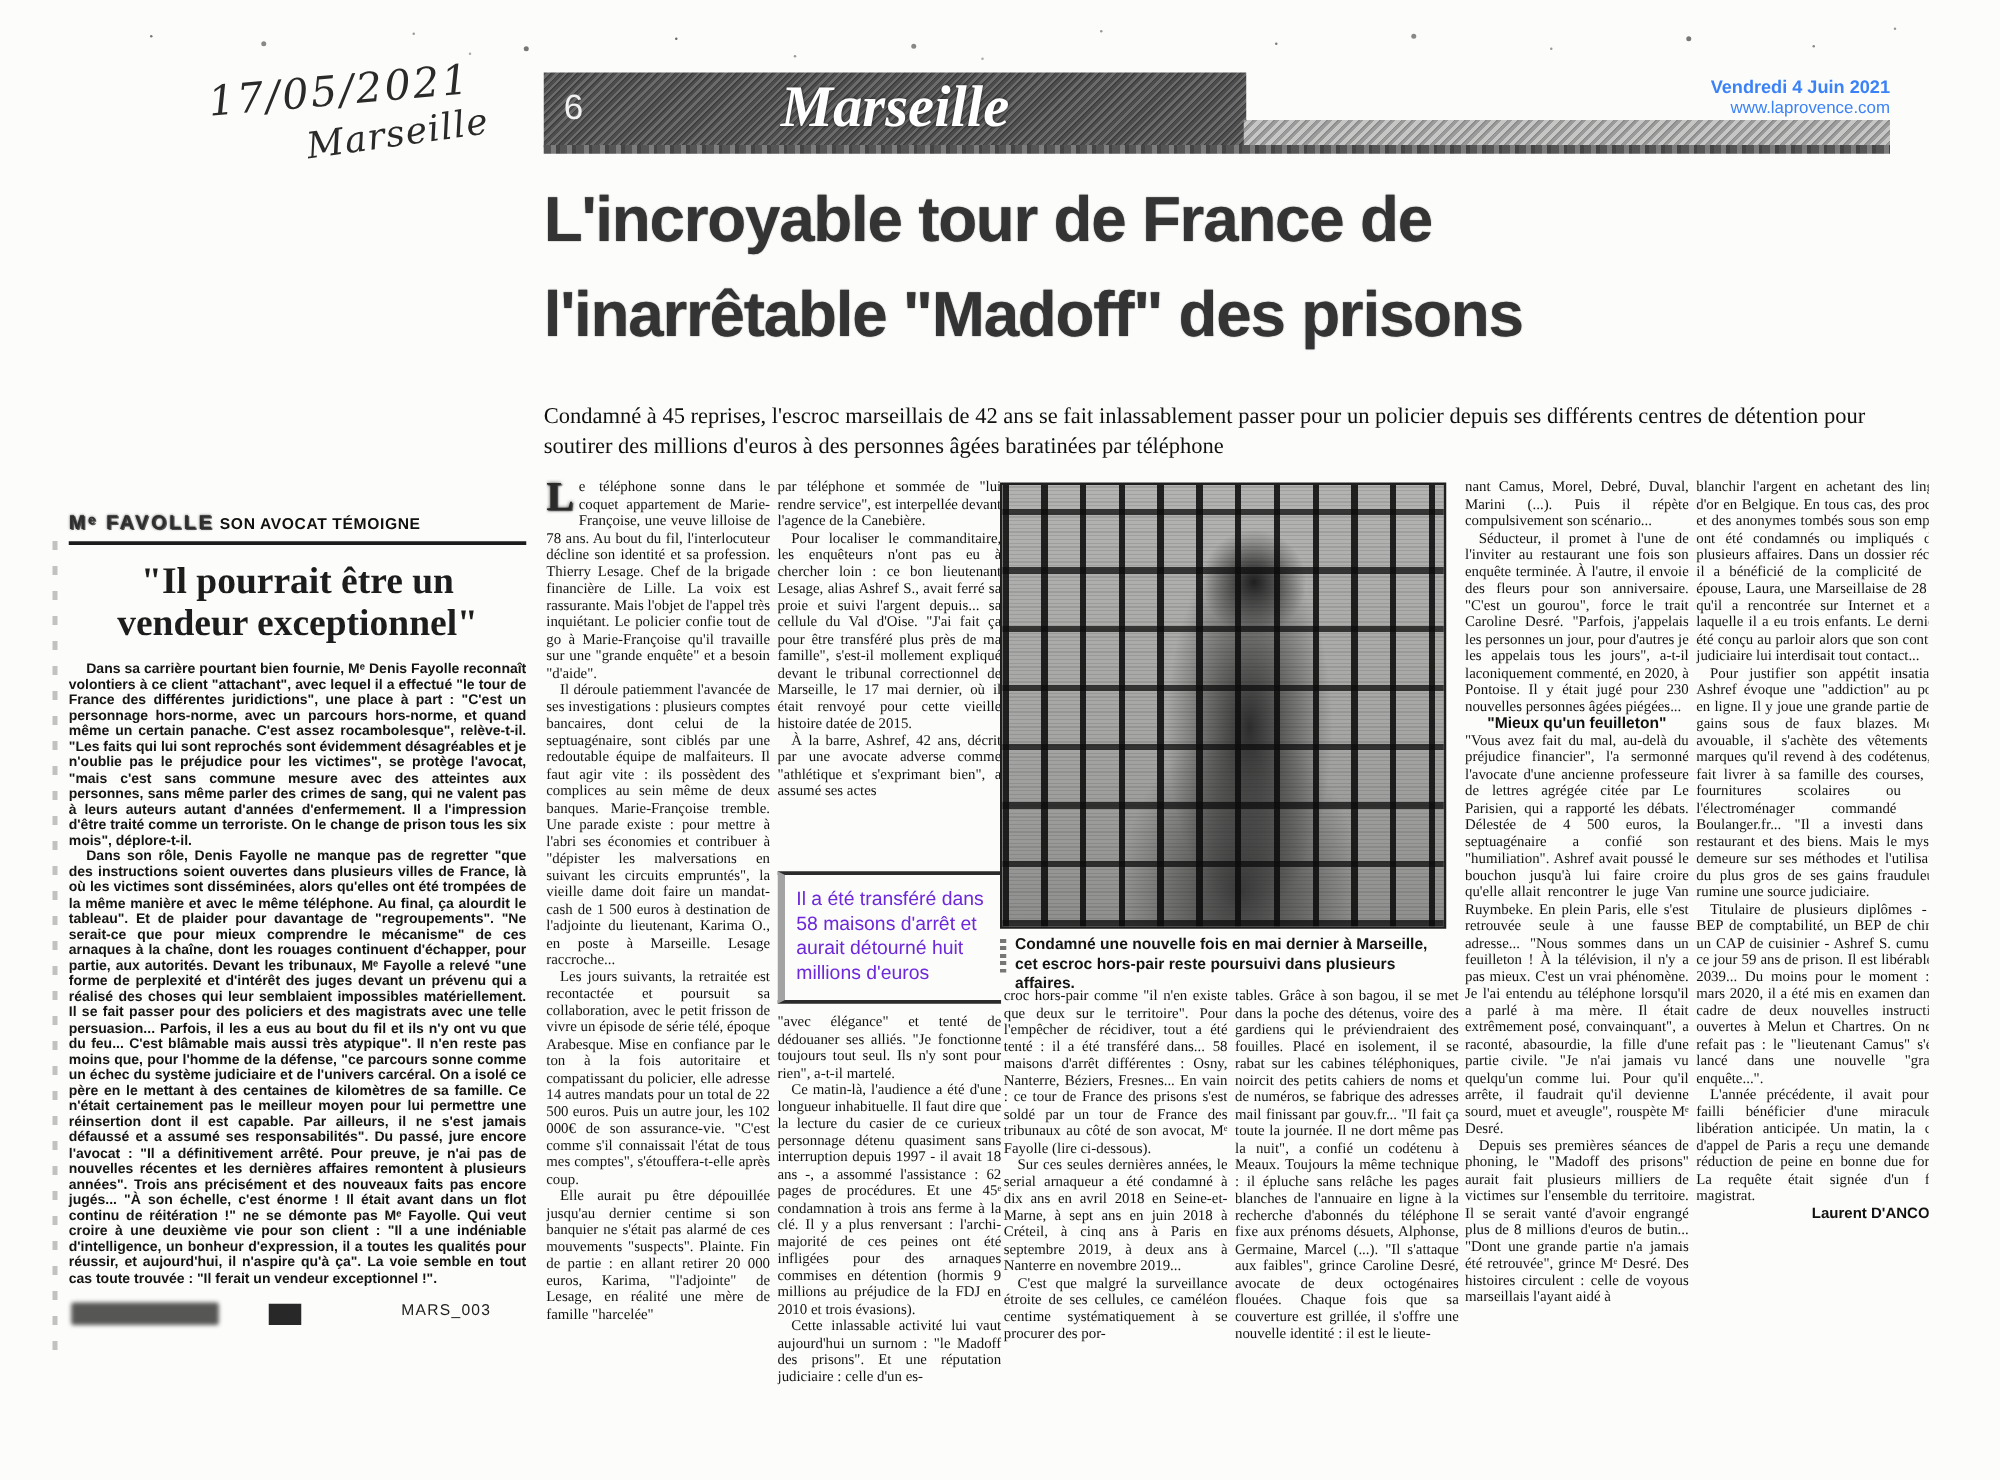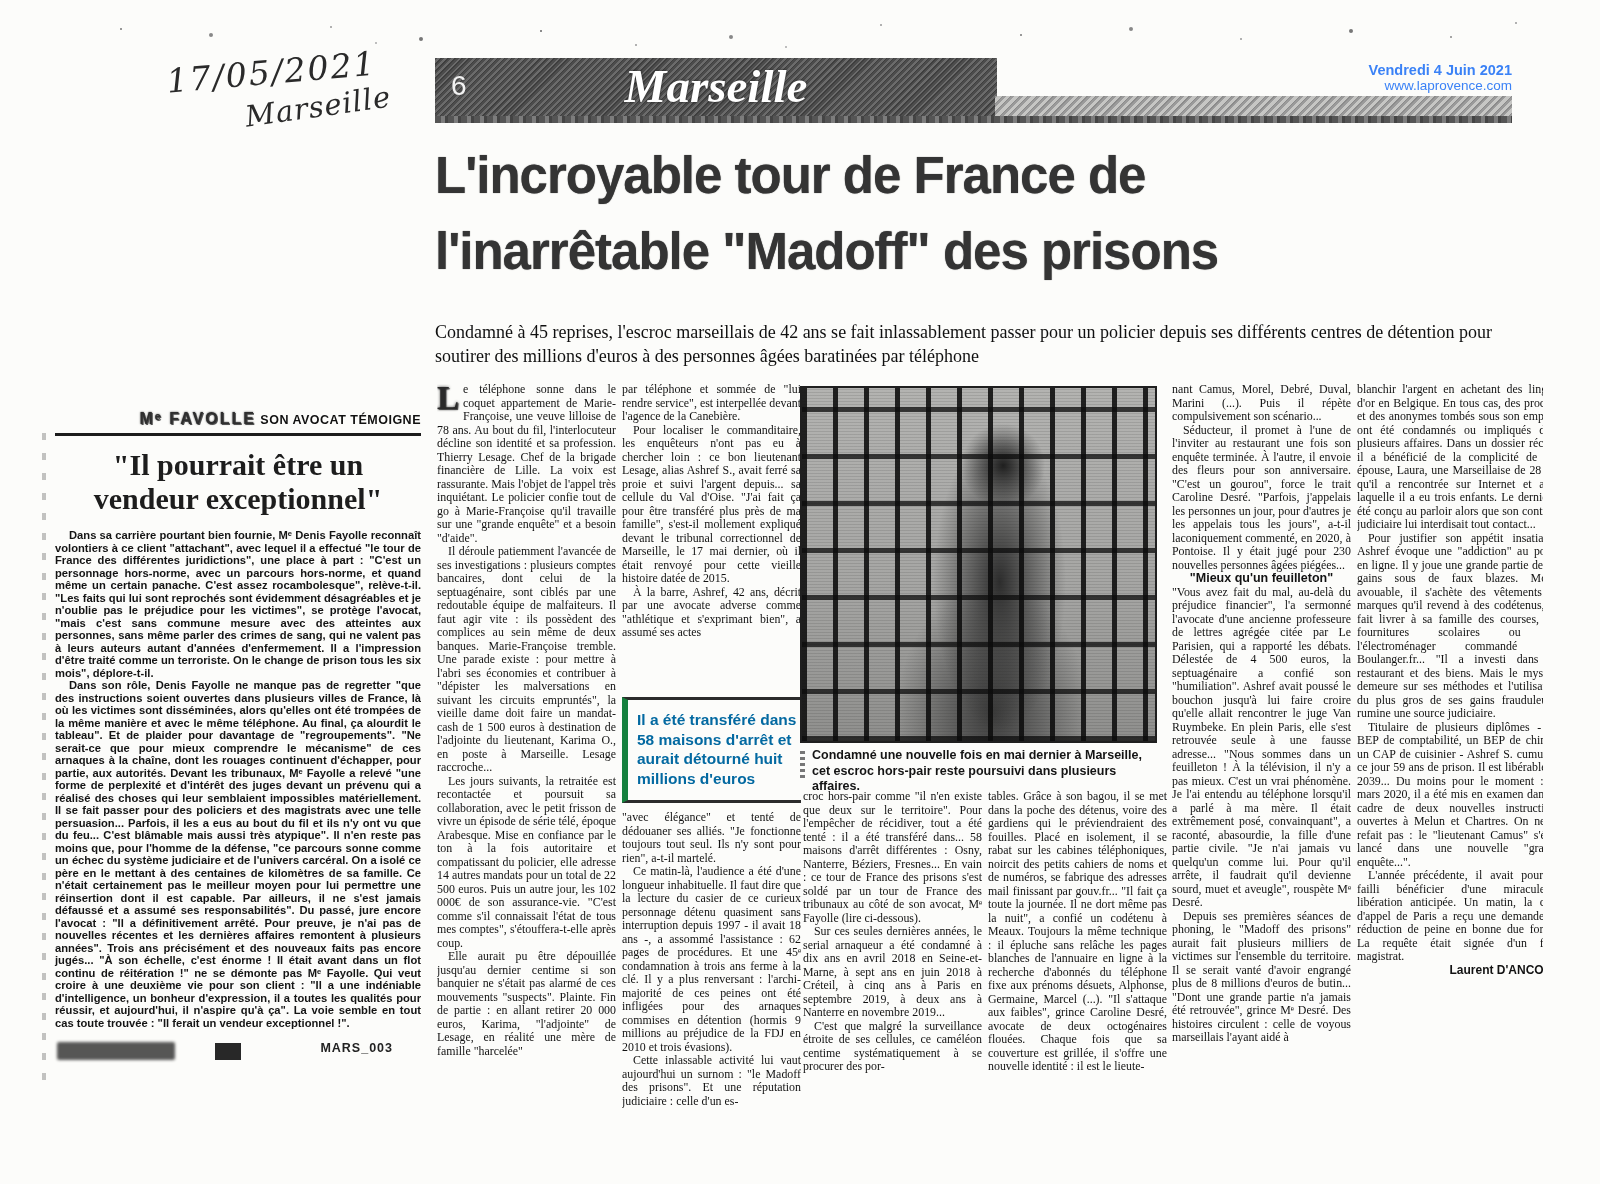--- a/index.html
+++ b/index.html
@@ -39,53 +39,53 @@
 
   
   .headline{position:absolute;left:435px;top:138px;width:1130px;
     font-family:"Liberation Sans","DejaVu Sans",sans-serif;font-weight:bold;color:#343434;
     font-size:51px;line-height:76px;letter-spacing:-1px;text-shadow:0 0 1px #555;}
   .standfirst{position:absolute;left:435px;top:320px;width:1090px;
     font-size:18px;line-height:24px;color:#101010;}
 
   
   .sidebar{position:absolute;left:55px;top:410px;width:366px;font-family:"Liberation Sans","DejaVu Sans",sans-serif;}
-  .kicker{border-bottom:3px solid #1c1c1c;padding-bottom:5px;text-align:right;}
+  .kicker{border-bottom:3px solid #1c1c1c;padding-bottom:5px;}
   .kicker .kname{font-size:16px;font-weight:bold;color:#2e2e2e;letter-spacing:2px;
     text-shadow:0 0 2px #444,1px 1px 0 #555;}
   .kicker .krest{font-size:12.5px;font-weight:bold;letter-spacing:.5px;color:#111;}
   .sb-headline{margin-top:12px;text-align:center;font-family:"Liberation Serif",serif;
     font-weight:bold;font-size:30px;line-height:34px;color:#1d1d1d;}
   .sb-body{margin-top:13px;font-size:11.2px;line-height:12.5px;font-weight:bold;
     text-align:justify;color:#141414;}
   .sb-body p{margin:0;text-indent:14px;}
   .sb-footer{position:relative;margin-top:10px;height:26px;}
   .blob1{position:absolute;left:2px;top:3px;width:118px;height:18px;background:#2d2d2d;
     filter:blur(1.5px);opacity:.8;border-radius:2px;}
   .blob2{position:absolute;left:160px;top:4px;width:26px;height:17px;background:#111;opacity:.9;}
-  .sb-credit{position:absolute;right:28px;top:2px;font-size:12.5px;font-weight:bold;letter-spacing:1px;color:#222;}
+  .sb-credit{position:absolute;right:28px;top:2px;font-size:12.5px;font-weight:normal;letter-spacing:1px;color:#222;}
 
   
   .col{position:absolute;top:383px;width:179px;height:778px;overflow:hidden;
     font-size:11.9px;line-height:13.5px;text-align:justify;color:#121212;}
   .col p{margin:0;text-indent:11px;}
   .col p.noindent{text-indent:0;}
   #col1{left:437px;} #col2{left:622px;}
   #col5{left:1172px;} 
   #col6{left:1357px;width:186px;}
   .clip-inner{width:204px;}
   #col3{left:803px;top:790px;height:371px;}
   #col4{left:988px;top:790px;height:371px;}
   .dropcap{float:left;font-size:33px;line-height:28px;font-weight:bold;margin:1px 4px 0 0;
     color:#2a2a2a;text-shadow:0 0 3px #333,1px 1px 1px #444;font-family:"Liberation Serif",serif;}
 
   .pullquote{margin:8px 0;border-top:3px solid #2b2b2b;border-bottom:3px solid #2b2b2b;
-    border-left:6px solid #15803d;padding:10px 2px 12px 9px;
-    font-family:"Liberation Sans",sans-serif;font-weight:bold;font-size:15.5px;line-height:19.5px;
-    text-align:left;color:#0369a1;}
+    border-left:6px solid #a3a3a3;padding:10px 2px 12px 9px;
+    font-family:"Liberation Sans",sans-serif;font-weight:normal;font-size:15.5px;line-height:19.5px;
+    text-align:left;color:#6d28d9;}
   .col2-a{height:306px;overflow:hidden;}
 
   .subhead{font-family:"Liberation Sans",sans-serif;font-weight:bold;font-size:12.5px;
     text-align:center;margin:7px 0 3px;text-indent:0 !important;}
   .byline{font-family:"Liberation Sans",sans-serif;font-weight:bold;font-size:12px;
     text-align:right;margin-top:5px;text-indent:0 !important;}
 
   
   .photo{position:absolute;left:800px;top:386px;width:357px;height:357px;border:2px solid #1f1f1f;
     box-sizing:border-box;

